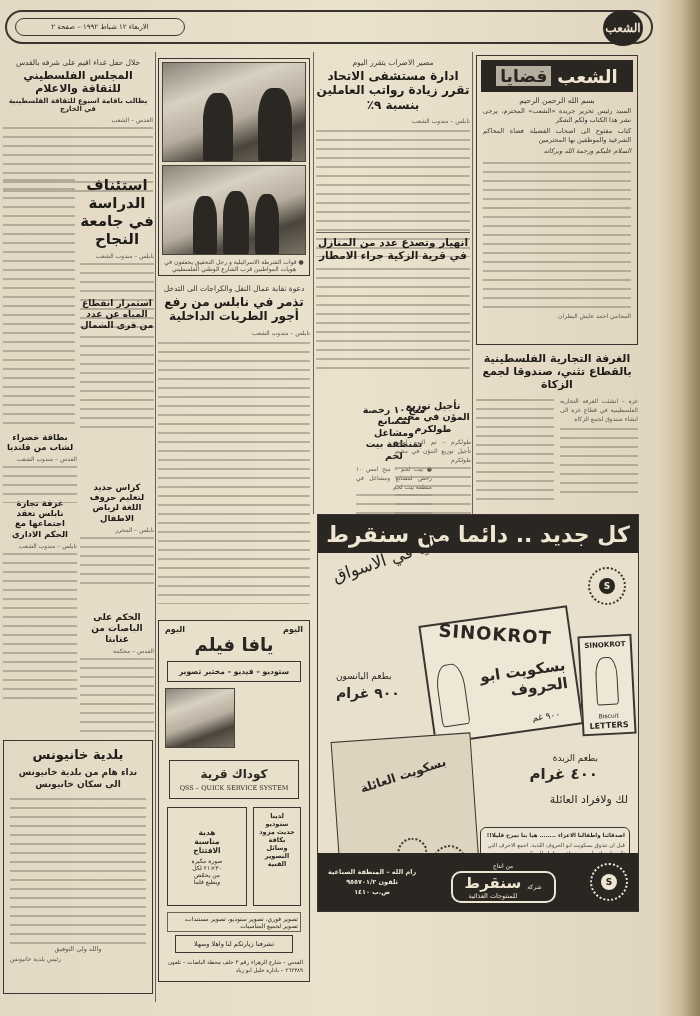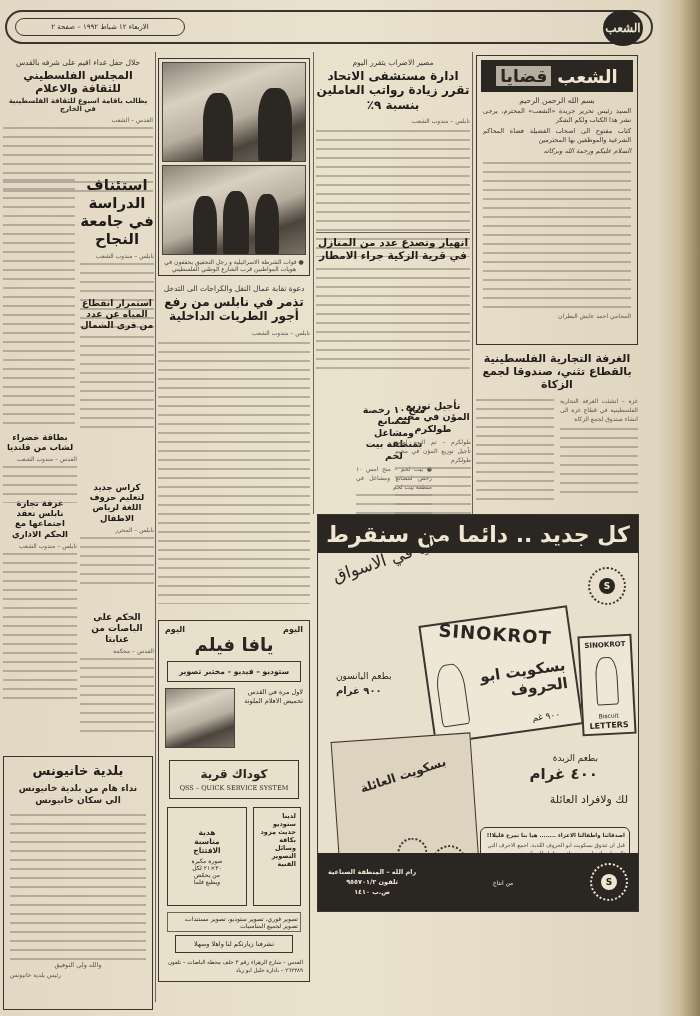--- a/index.html
+++ b/index.html
@@ -160,28 +160,27 @@
 
 <div class="box" style="left:158px; top:620px; width:152px; height:362px; background:#e9e0cc;">
   <div style="display:flex; justify-content:space-between; padding:4px 6px 0; direction:rtl; font-size:8px; font-weight:bold;">
     <span>اليوم</span>
     <span>اليوم</span>
   </div>
   <div style="text-align:center; font-size:18px; font-weight:bold; direction:rtl;">يافا فيلم</div>
   <div style="margin:6px 8px; border:1px solid #3a3530; padding:5px; text-align:center; font-size:7.5px; font-weight:bold; direction:rtl;">ستوديو – فيديو – مختبر تصوير</div>
   <div style="display:flex; gap:4px; padding:0 6px;">
     <div class="photo" style="width:70px; height:60px;"></div>
-    <div style="flex:1; direction:rtl; font-size:6.5px; line-height:9px;">لاول مرة في القدس تحميض الافلام الملونة</div>
   </div>
   <div style="margin:12px 10px 0; border:1px solid #3a3530; padding:6px; text-align:center;">
     <div style="font-size:12px; font-weight:bold; direction:rtl;">كوداك قرية</div>
     <div style="font-family:'DejaVu Serif', serif; font-size:6.5px; margin-top:3px;">QSS – QUICK SERVICE SYSTEM</div>
   </div>
   <div style="display:flex; gap:6px; margin:8px 8px 0; direction:rtl;">
-    <div style="flex:1; border:1px solid #3a3530; padding:4px; font-size:6.5px; font-weight:bold;">لدينا ستوديو حديث مزود بكافة وسائل التصوير الفنية</div>
+    <div style="flex:1; border:1px solid #3a3530; padding:4px; text-align:center; font-size:6.5px; font-weight:bold;">لدينا ستوديو حديث مزود بكافة وسائل التصوير الفنية</div>
     <div style="flex:1; border:1px solid #3a3530; padding:20px; text-align:center;">
       <div style="font-size:7.5px; font-weight:bold;">هدية مناسبة الافتتاح</div>
       <div style="font-size:6px; margin-top:2px;">صورة مكبرة ٣٠×٢١ لكل من يحمّض ويطبع فلما</div>
     </div>
   </div>
   <div style="margin:6px 8px 0; font-size:6px; direction:rtl; border:1px solid #6b6258; padding:2px;">تصوير فوري، تصوير ستوديو، تصوير مستندات، تصوير لجميع المناسبات</div>
   <div style="margin:3px 16px 0; font-size:6.5px; direction:rtl; border:1px solid #3a3530; padding:4px; text-align:center;">تشرفنا زيارتكم لنا واهلا وسهلا</div>
   <div style="margin:5px 6px 0; font-size:5.5px; direction:rtl; line-height:8px;">القدس – شارع الزهراء رقم ٣ خلف محطة الباصات – تلفون ٢٦٢٣٨٩ – بادارة خليل ابو زياد</div>
 </div>
 
@@ -215,39 +214,39 @@
 <div class="col" style="left:3px; top:498px; width:74px;">
   <div class="headline" style="font-size:8.5px;">غرفة تجارة نابلس تعقد اجتماعها مع الحكم الاداري</div>
   <div class="body-text" style="margin-top:2px;">نابلس – مندوب الشعب</div>
   <div class="lines" style="height:150px;"></div>
 </div>
 <div class="col" style="left:80px; top:612px; width:74px;">
   <div class="headline" style="font-size:9px;">الحكم على الباصات من عنابتا</div>
   <div class="body-text" style="margin-top:2px;">القدس – محكمة</div>
   <div class="lines" style="height:80px;"></div>
 </div>
-<div class="box" style="left:3px; top:740px; width:150px; height:254px;margin-top:16px;">
+<div class="box" style="left:3px; top:740px; width:150px; height:254px;">
   <div class="col" style="position:relative; padding:6px;">
     <div class="headline" style="font-size:13px;">بلدية خانيونس</div>
     <div class="sub" style="font-size:9px; margin-top:4px;">نداء هام من بلدية خانيونس</div>
     <div class="sub" style="font-size:9px;">الى سكان خانيونس</div>
     <div class="lines" style="height:150px; margin-top:6px;"></div>
     <div class="body-text" style="text-align:center; font-size:6.5px;">والله ولي التوفيق</div>
     <div class="body-text" style="text-align:left; font-size:6px;">رئيس بلدية خانيونس</div>
   </div>
 </div>
 
 <div class="ad-sinnokrot">
   <div class="ad-banner">كل جديد .. دائما من سنقرط</div>
   <div class="emblem" style="position:absolute; right:12px; top:52px; width:38px; height:38px;">
     <div class="emblem-inner">S</div>
   </div>
   <div style="position:absolute; left:12px; top:52px; font-size:17px; direction:rtl; transform:rotate(-18deg); transform-origin:left top;">حاليا في الاسواق</div>
   <div style="position:absolute; left:18px; top:156px; font-size:9px; direction:rtl;">بطعم اليانسون</div>
-  <div style="position:absolute; left:18px; top:170px; font-size:10px; font-weight:bold; direction:rtl;">٩٠٠ غرام</div>
+  <div style="position:absolute; left:18px; top:170px; font-size:14px; font-weight:bold; direction:rtl;">٩٠٠ غرام</div>
 
   <div class="box-art" style="left:108px; top:100px; width:150px; height:120px;">
     <div style="font-size:18px; font-weight:bold; font-family:'DejaVu Sans', sans-serif; text-align:center; margin-top:6px; letter-spacing:1px; transform:rotate(12deg);">SINOKROT</div>
     <div style="position:absolute; left:8px; top:40px; width:28px; height:62px; border:1px solid #3a3530; border-radius:40% 40% 10% 10%;"></div>
     <div style="position:absolute; right:8px; top:48px; font-size:15px; font-weight:bold; direction:rtl;">بسكويت ابو الحروف</div>
     <div style="position:absolute; right:20px; bottom:6px; font-size:9px; direction:rtl;">٩٠٠ غم</div>
   </div>
   <div class="box-art" style="left:262px; top:120px; width:54px; height:100px; transform:rotate(-3deg);">
     <div style="font-size:7px; font-weight:bold; text-align:center; margin-top:4px;">SINOKROT</div>
     <div style="position:absolute; left:14px; top:20px; width:22px; height:48px; border:1px solid #3a3530; border-radius:40% 40% 10% 10%;"></div>
@@ -268,20 +267,27 @@
     <div style="font-size:5.5px; font-weight:bold;">اصدقائنا واطفالنا الاعزاء ........ هيا بنا نمرح قليلا!!</div>
     <div style="font-size:5.5px; line-height:8px; margin-top:3px; color:#4a443c;">قبل ان تتذوق بسكويت ابو الحروف اللذيذ، اجمع الاحرف التي تكون اسمك واسم صديقك من قطع البسكويت</div>
   </div>
 
   <div class="ad-footer" style="height:58px;">
     <div class="emblem" style="width:38px; height:38px; border-color:#efe6d2;">
       <div class="emblem-inner" style="background:#efe6d2; color:#2a2622;">S</div>
     </div>
     <div style="text-align:center;">
       <div style="font-size:6px;">من انتاج</div>
+      <div style="border:2px solid #efe6d2; border-radius:10px; padding:1px 12px; margin-top:2px; display:flex; align-items:center; gap:6px;">
+        <span style="font-size:6px;">شركة</span>
+        <span style="display:flex; flex-direction:column; align-items:center;">
+          <span style="font-size:15px; font-weight:bold;">سنقرط</span>
+          <span style="font-size:6.5px;">للمنتوجات الغذائية</span>
+        </span>
+      </div>
     </div>
     <div style="font-size:6.5px; font-weight:bold; line-height:10px; text-align:center;">
       <div>رام الله – المنطقة الصناعية</div>
       <div>تلفون ٩٥٥٧٠١/٢</div>
       <div>ص.ب ١٤١٠</div>
     </div>
   </div>
 </div>
 
 </body></html>

